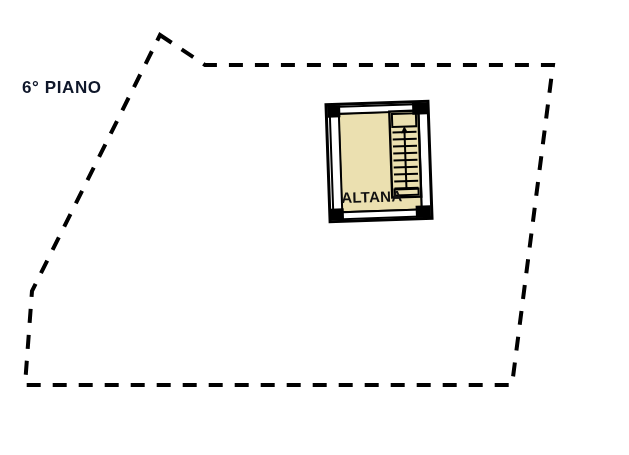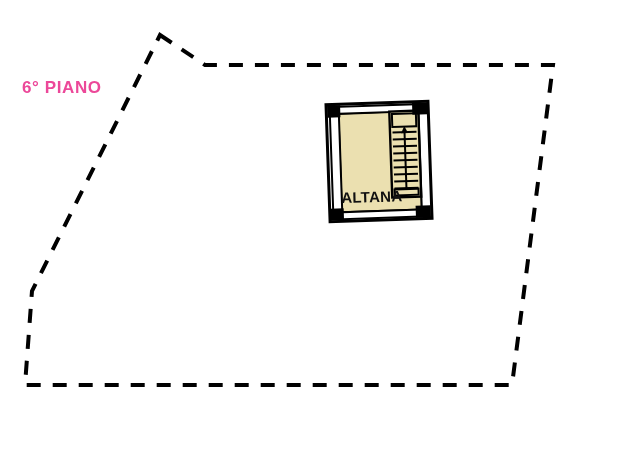--- a/index.html
+++ b/index.html
@@ -26,21 +26,21 @@
     display: block;
   }
   .floor-label {
     position: absolute;
     left: 22px;
     top: 78px;
     font-family: "Liberation Sans", sans-serif;
     font-size: 17px;
     font-weight: bold;
     letter-spacing: 0.6px;
-    color: #ec4899;
+    color: #0f172a;
     white-space: nowrap;
     user-select: none;
   }
   .altana-label {
     position: absolute;
     left: 341px;
     top: 189px;
     font-family: "Liberation Sans", sans-serif;
     font-size: 15px;
     font-weight: bold;

